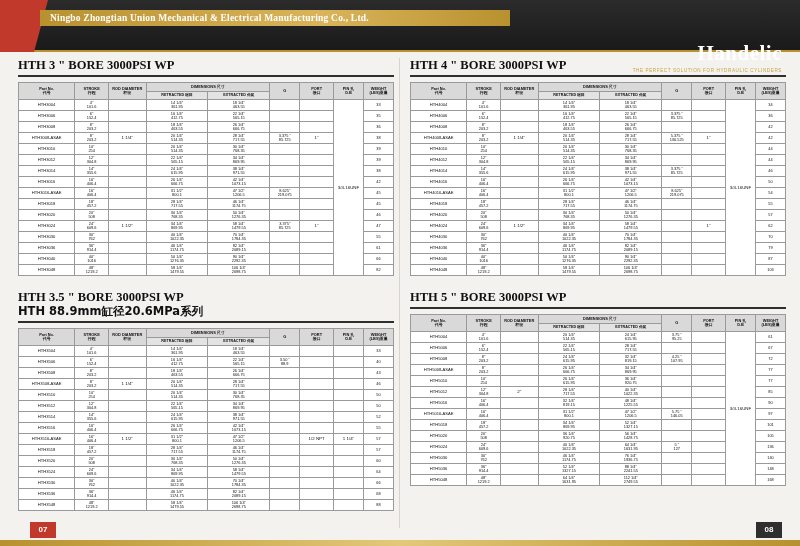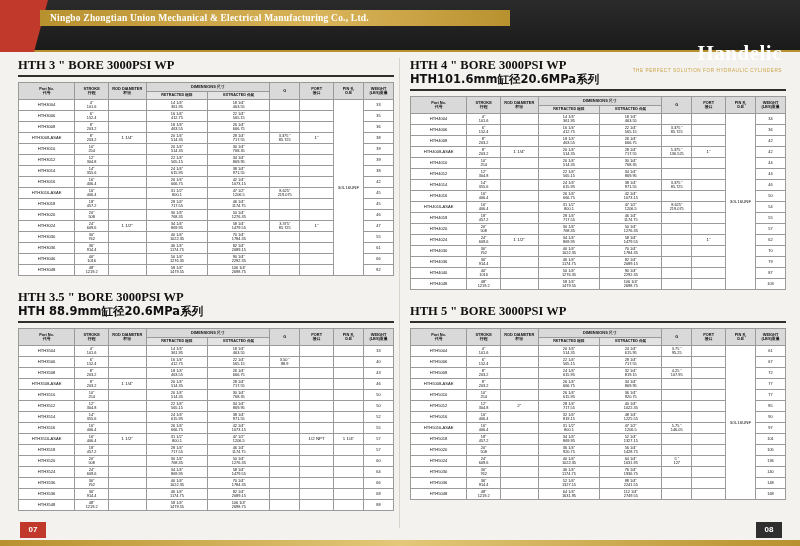--- a/index.html
+++ b/index.html
@@ -102,21 +102,21 @@
   .w-pin { width:8%; }
   .w-wt { width:8%; }
 
   
   .pagenum {
     position:absolute; bottom:8px;
     width:26px; height:16px; background:#c0392b;
     color:#fff; font-size:8px; font-weight:bold;
     text-align:center; line-height:16px;
   }
-  .pagenum.left { left:20px; }
+  .pagenum.left { left:30px; }
   .pagenum.right { right:18px; background:#2f2f2f;margin-top:40px; }
   .footline {
     position:absolute; left:0; bottom:0; width:800px; height:6px;
     background:linear-gradient(90deg,#b8912f,#e2c878,#b8912f);
   }
 </style>
 </head>
 <body>
 
 <div class="page">
@@ -807,21 +807,20 @@
             </tbody>
           </table>
         </div>
     </div>
   </div>
 
   <div class="col col-right">
     <div>
       <div class="sec-title">
         <div>HTH 4 " BORE 3000PSI WP</div>
-        <div class="cn">HTH101.6mm缸径20.6MPa系列</div>
       </div>
       <div class="sec-rule"></div>
       <div>
           <table class="spec">
             <thead>
               <tr>
                 <th class="w-part" rowspan="2">Part No.<br>代号</th>
                 <th class="w-stroke" rowspan="2">STROKE<br>行程</th>
                 <th class="w-rod" rowspan="2">ROD DIAMETER<br>杆径</th>
                 <th colspan="2">DIMENSIONS 尺寸</th>

